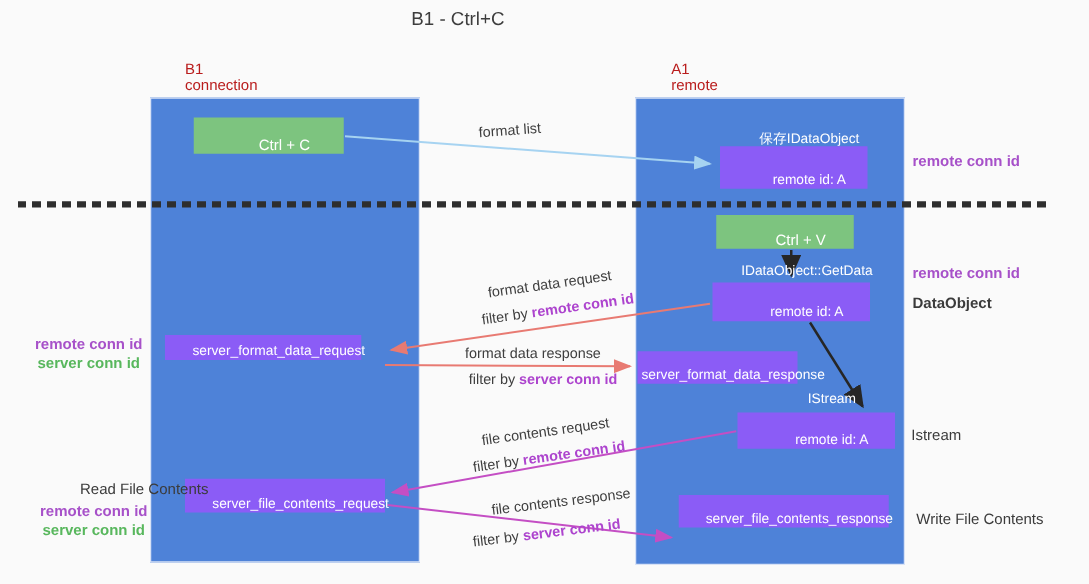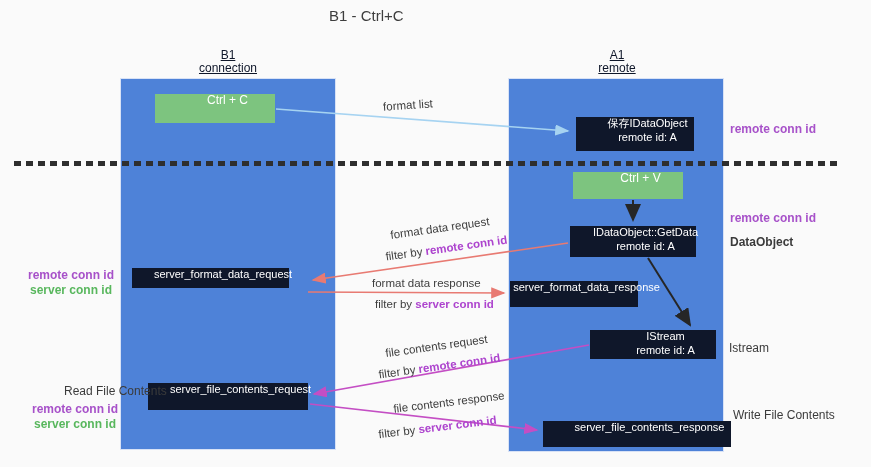--- a/index.html
+++ b/index.html
@@ -5,33 +5,33 @@
   html,body{margin:0;padding:0;}
   body{font-family:"Liberation Sans",sans-serif;background:#fafafa;}
   .canvas{position:relative;width:871px;height:467px;background:#fafafa;overflow:hidden;}
 
   .lane{position:absolute;background:#4e82d8;border:1px solid #d8e2f6;box-sizing:border-box;z-index:1;}
   .lane-left{left:120px;top:78px;width:216px;height:372px;}
   .lane-right{left:508px;top:78px;width:216px;height:374px;}
 
   .title-block{position:absolute;left:329px;top:6px;width:200px;
     font-size:15px;color:#3d3d3d;line-height:19px;z-index:5;}
-  .lane-header{position:absolute;width:160px;text-align:center;font-size:12px;color:#0f172a;
-    line-height:13px;top:49px;z-index:5;text-decoration:underline;}
+  .lane-header{position:absolute;width:160px;text-align:left;font-size:12px;color:#b91c1c;
+    line-height:13px;top:49px;z-index:5;}
   .lane-header.left{left:148px;}
   .lane-header.right{left:537px;}
 
   .dash-line{position:absolute;left:14px;top:161px;width:824px;height:5px;z-index:3;
     background:repeating-linear-gradient(90deg,#2e2e2e 0,#2e2e2e 7px,transparent 7px,transparent 12px);}
 
   svg.arrows{position:absolute;left:0;top:0;z-index:2;}
 
-  .node{position:absolute;display:flex;flex-direction:column;align-items:center;justify-content:flex-start;
+  .node{position:absolute;display:flex;flex-direction:column;align-items:center;justify-content:flex-end;
     color:#ffffff;font-size:11px;line-height:13.5px;text-align:center;z-index:4;box-sizing:border-box;padding-left:25px;}
-  .node.orange{background:#0f172a;}
+  .node.orange{background:#8b5cf6;gap:19px;}
   .node.green{background:#7dc47f;font-size:12px;}
 
   .side-label{position:absolute;font-size:12px;color:#3b3b3b;white-space:nowrap;z-index:5;}
   .side-label.purple{color:#a751c9;font-weight:bold;}
   .conn-block{position:absolute;width:110px;text-align:center;z-index:5;font-size:12px;
     font-weight:bold;line-height:15px;white-space:nowrap;}
   .conn-block .purple{color:#a751c9;}
   .conn-block .greenc{color:#58b75d;}
 
   .arrow-label{position:absolute;font-size:11.5px;color:#3e3e3e;white-space:nowrap;z-index:5;
@@ -113,21 +113,21 @@
 
   <div class="node orange" style="left:590px;top:330px;width:126px;height:29px;">
     <span>IStream</span>
     <span>remote id: A</span>
   </div>
 
   <div class="node orange" style="left:148px;top:383px;width:160px;height:27px;">
     <span>server_file_contents_request</span>
   </div>
 
-  <div class="node orange" style="left:543px;top:421px;width:188px;height:26px;">
+  <div class="node orange" style="left:543px;top:396px;width:168px;height:26px;">
     <span>server_file_contents_response</span>
   </div>
 
   <div class="side-label purple" style="left:730px;top:122px;">remote conn id</div>
   <div class="side-label purple" style="left:730px;top:211px;">remote conn id</div>
   <div class="side-label" style="left:730px;top:235px;font-weight:bold;">DataObject</div>
   <div class="side-label" style="left:729px;top:341px;">Istream</div>
   <div class="side-label" style="left:733px;top:408px;">Write File Contents</div>
 
   <div class="conn-block" style="left:16px;top:268px;">

